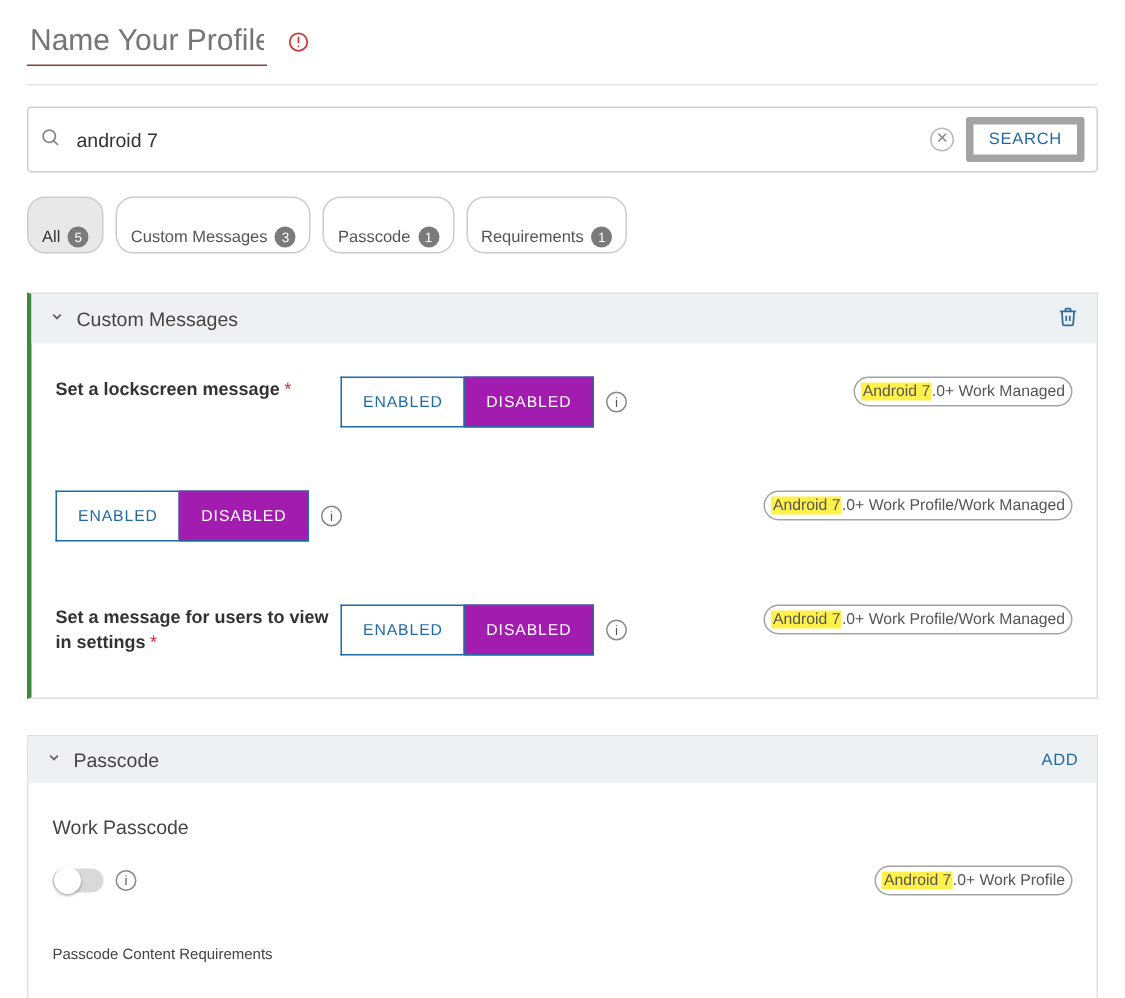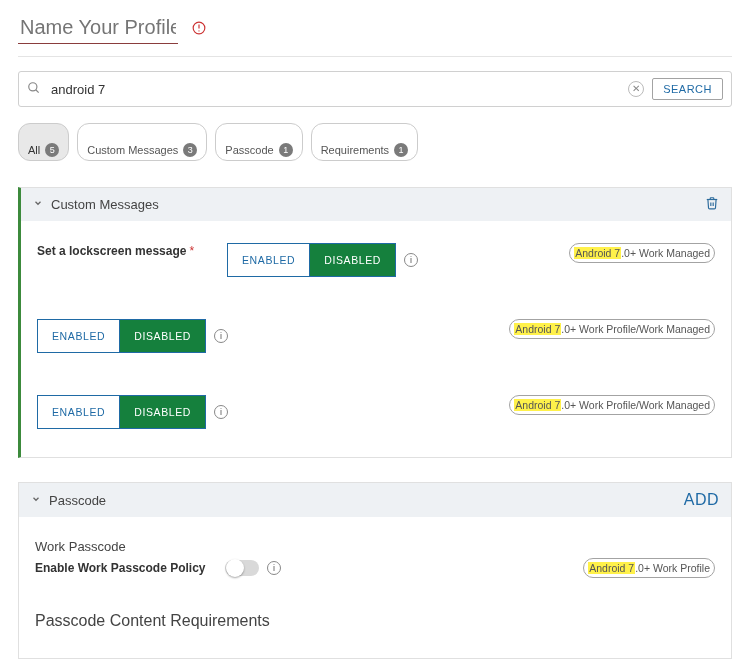--- a/index.html
+++ b/index.html
@@ -43,21 +43,21 @@
     gap: 8px;
   }
   .search-row input {
     flex: 1;
     border: none;
     outline: none;
     font-size: 13px;
     color: #333;
   }
   .search-btn {
-    border: 1px solid #a3a3a3;
+    border: 5px solid #a3a3a3;
     color: #1f6aa5;
     background: #fff;
     padding: 4px 10px;
     font-size: 11px;
     letter-spacing: .5px;
     border-radius: 2px;
     cursor: pointer;
   }
   .clear-btn {
     width:16px; height:16px;
@@ -124,21 +124,21 @@
     align-items:center;
     gap:8px;
   }
   .chevron {
     display:inline-block;
     transform: translateY(-1px);
   }
   .trash { color:#2c6b9c; cursor:pointer; }
   .add-link {
     color:#1f6aa5;
-    font-size: 16px;
+    font-size: 11px;
     letter-spacing:.5px;
     cursor:pointer;
   }
   .panel-body {
     padding: 22px 16px 28px 16px;
   }
   .setting-row {
     display:flex;
     align-items:flex-start;
     gap: 0;
@@ -160,21 +160,21 @@
   .toggle-btn {
     padding: 10px 14px;
     font-size: 10.5px;
     letter-spacing:.6px;
     border:1px solid #1f6aa5;
     background:#fff;
     color:#1f6aa5;
     cursor:pointer;
   }
   .toggle-btn.selected {
-    background:#15803d;
+    background:#a21caf;
     color:#fff;
   }
   .toggle-btn:first-child { border-right:none; }
   .info-icon {
     width:14px; height:14px;
     border:1px solid #888;
     border-radius:50%;
     font-size:9px;
     display:inline-flex;
     align-items:center;
@@ -192,21 +192,21 @@
     padding: 3px 4px;
     font-size: 10.5px;
     color:#555;
     white-space:nowrap;
     align-self: flex-start;
   }
   .hl { background: #fff14a; padding:0 1px; }
   .subheading {
     font-size: 13px;
     color:#444;
-    margin-bottom: 4px;
+    margin-bottom: 18px;
   }
   .desc {
     font-size: 12.5px;
     color:#555;
     line-height:1.45;
     margin-bottom: 22px;
     max-width: 560px;
   }
   .switch {
     position:relative;
@@ -218,21 +218,21 @@
   }
   .switch .knob {
     position:absolute;
     left:1px; top:-1px;
     width:18px; height:18px;
     background:#fff;
     border-radius:50%;
     box-shadow:0 1px 2px rgba(0,0,0,.35);
   }
   .sub2 {
-    font-size: 16px;
+    font-size: 10px;
     color:#444;
     margin-top: 34px;
   }
 </style>
 </head>
 <body>
 
 <div class="title-row">
   <input class="profile-name" placeholder="Name Your Profile" style="">
   <span class="warn-icon">
@@ -318,20 +318,23 @@
         <button class="toggle-btn selected">DISABLED</button>
       </div>
       <span class="info-icon">i</span>
       <div class="spacer"></div>
       <span class="tag">
         <span class="hl">Android 7</span><span>.0+ Work Profile/Work Managed</span>
       </span>
     </div>
 
     <div class="setting-row" style="margin-bottom:0;">
+      <div class="label-col">
+        <span>Set a message for users to view in settings</span><span class="req">*</span>
+      </div>
       <div class="toggle-group">
         <button class="toggle-btn">ENABLED</button>
         <button class="toggle-btn selected">DISABLED</button>
       </div>
       <span class="info-icon">i</span>
       <div class="spacer"></div>
       <span class="tag">
         <span class="hl">Android 7</span><span>.0+ Work Profile/Work Managed</span>
       </span>
     </div>
@@ -348,21 +351,20 @@
           </svg>
       </span>
       <span>Passcode</span>
     </div>
     <span class="add-link">ADD</span>
   </div>
   <div class="panel-body">
     <div class="subheading">Work Passcode</div>
 
     <div class="setting-row" style="margin-bottom:0; align-items:center;">
-      <div class="label-col">Enable Work Passcode Policy</div>
       <span class="switch">
           <span class="knob"></span>
         </span>
       <span class="info-icon">i</span>
       <div class="spacer"></div>
       <span class="tag">
         <span class="hl">Android 7</span><span>.0+ Work Profile</span>
       </span>
     </div>
 

